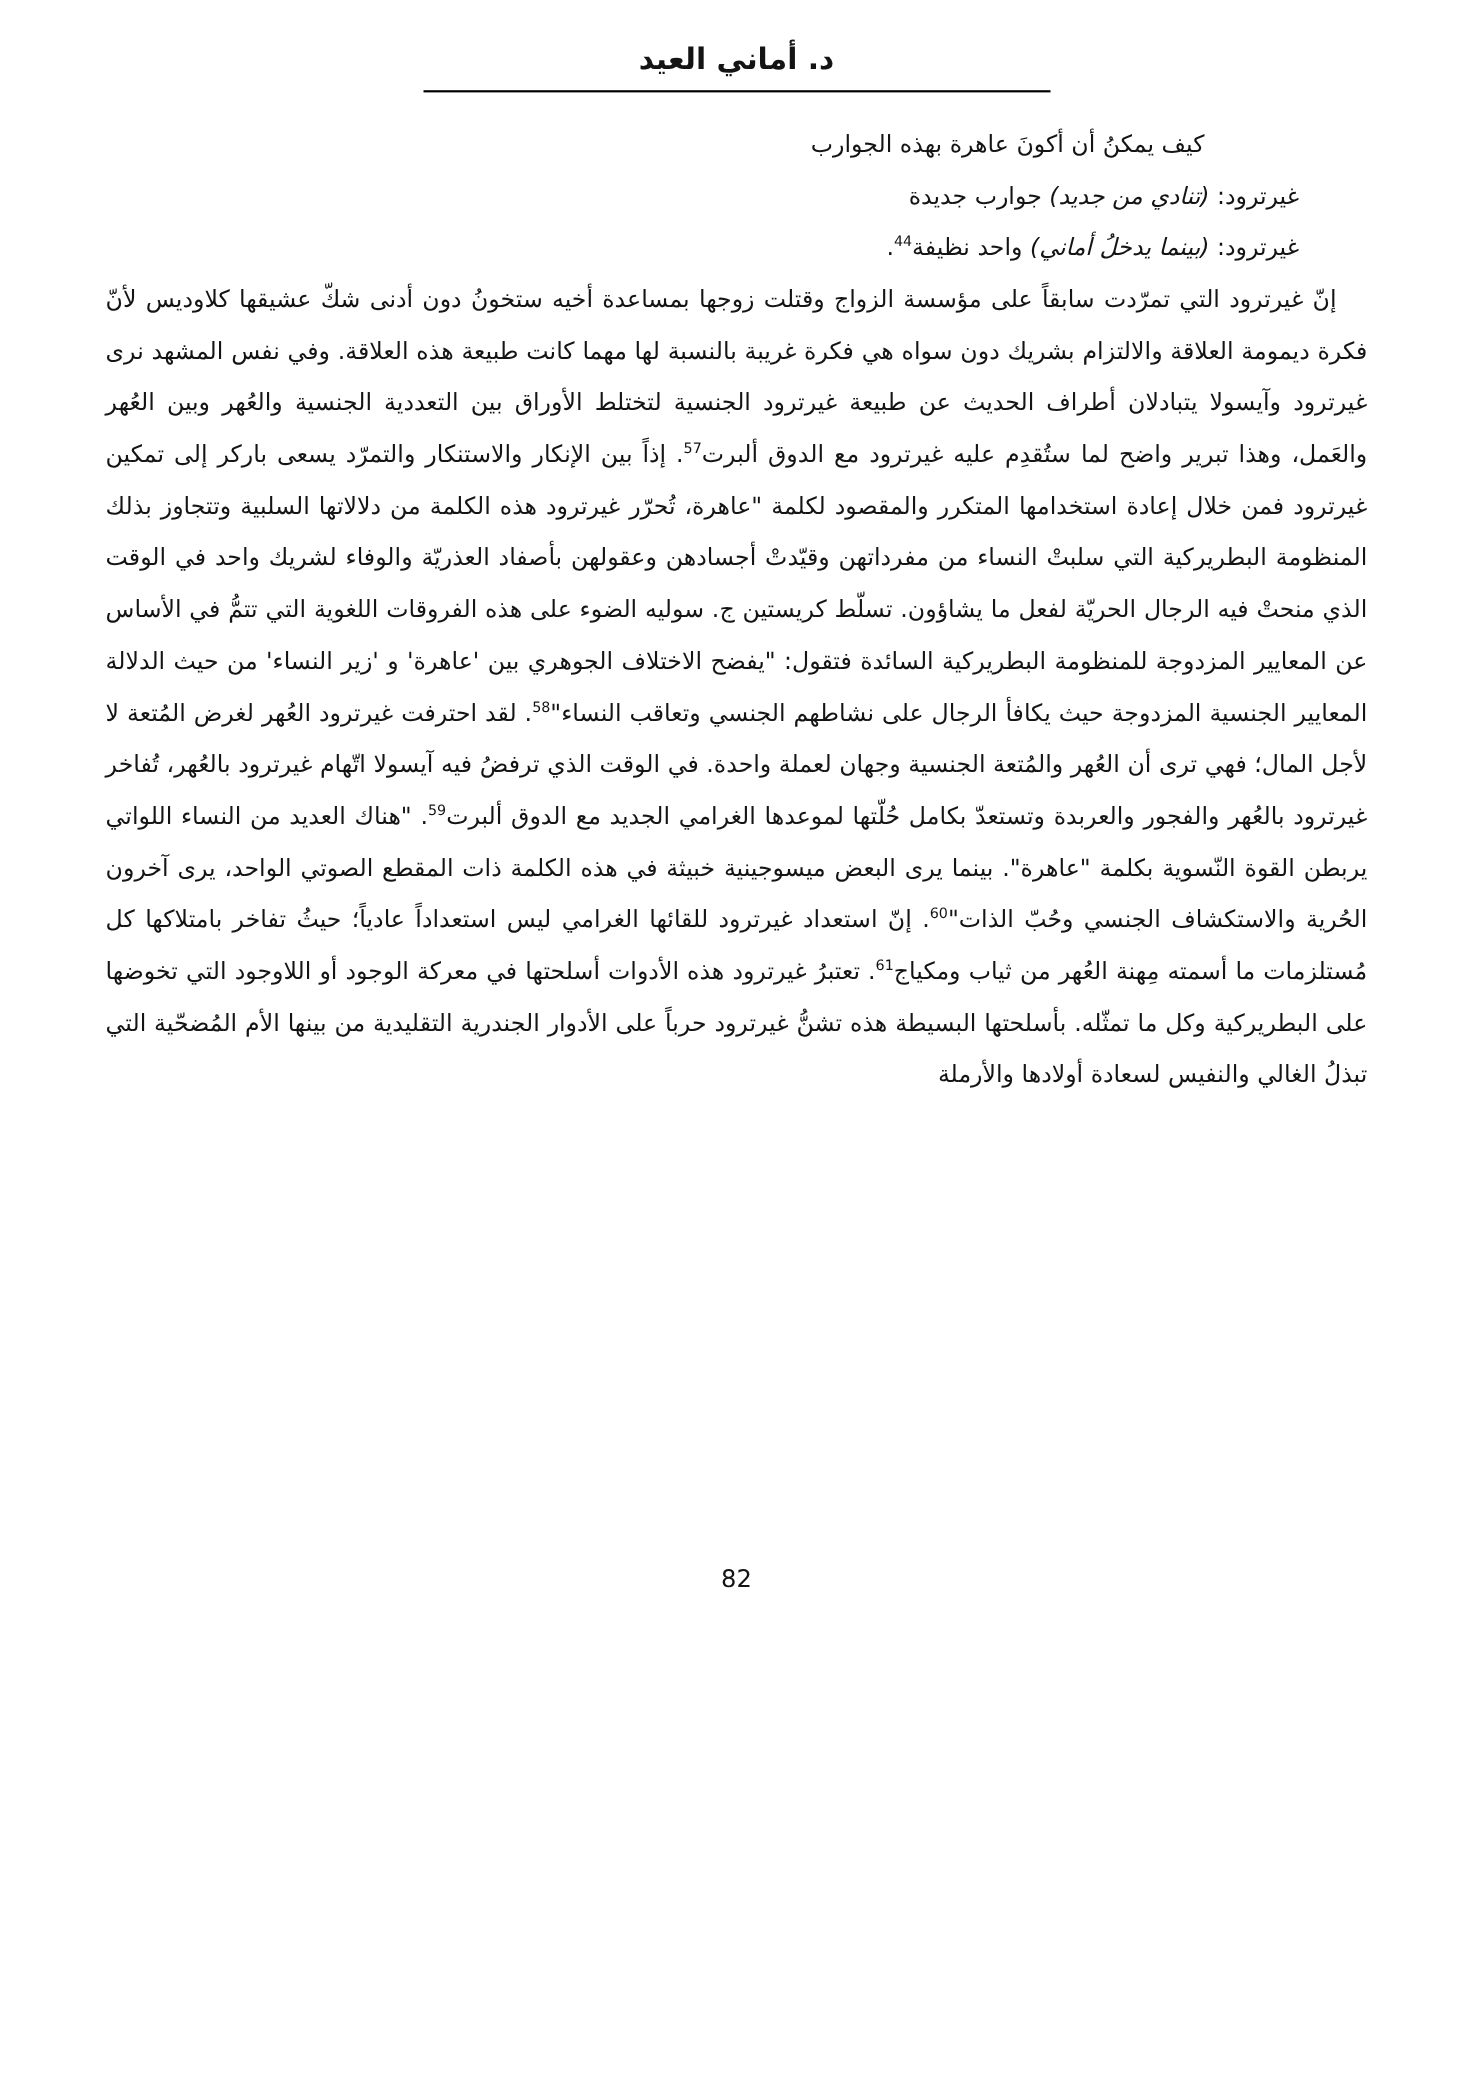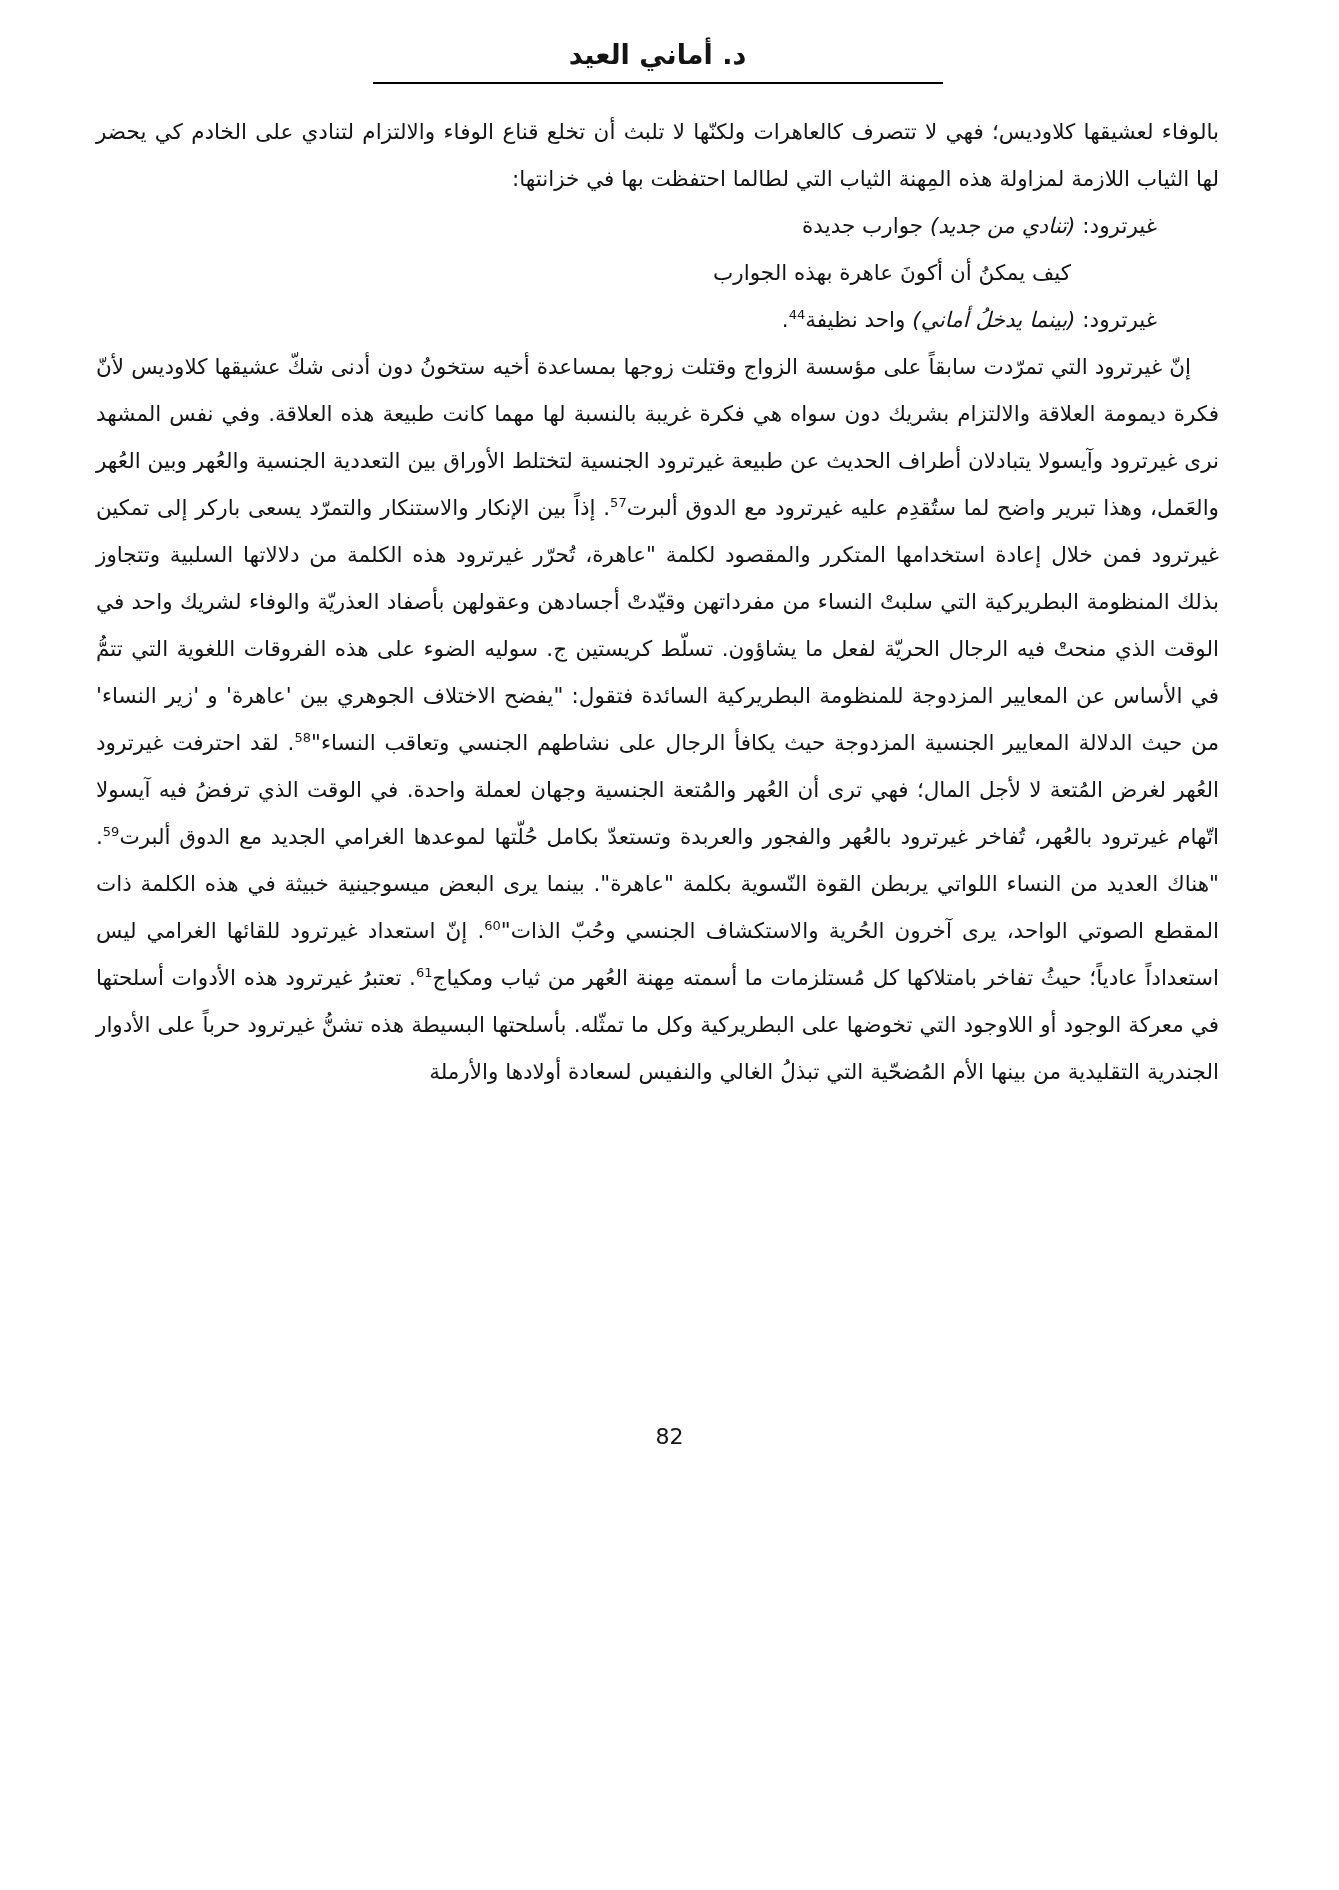--- a/index.html
+++ b/index.html
@@ -7,21 +7,21 @@
     padding: 0;
     background: #ffffff;
   }
   .page {
     position: relative;
     width: 1339px;
     height: 1890px;
     margin: 0 auto;
     background: #ffffff;
     box-sizing: border-box;
-    padding: 36px 120px 0 96px;
+    padding: 36px 96px 0 96px;
     direction: rtl;
     font-family: "DejaVu Sans", sans-serif;
     color: #141414;
   }
   .page-header {
     text-align: center;
   }
   .author {
     font-weight: bold;
     font-size: 27px;
@@ -76,25 +76,24 @@
 
 <div class="page">
 
   <header class="page-header">
     <div class="author">د. أماني العيد</div>
     <div class="header-rule"></div>
   </header>
 
   <main class="body-text">
 
-    <p class="para"><span>بالوفاء لعشيقها كلاوديس؛ فهي لا تتصرف كالعاهرات ولكنّها لا تلبث أن تخلع قناع الوفاء والالتزام لتنادي على الخادم كي يحضر لها الثياب اللازمة لمزاولة هذه المِهنة الثياب التي لطالما احتفظت بها في خزانتها:</span></p>
 
     <div class="dialogue">
+      <p class="dline d2"><span>كيف يمكنُ أن أكونَ عاهرة بهذه الجوارب</span></p>
       <p class="dline d1"><span class="speaker">غيرترود:</span> <span class="stage">(تنادي من جديد)</span> <span>جوارب جديدة</span></p>
-      <p class="dline d2"><span>كيف يمكنُ أن أكونَ عاهرة بهذه الجوارب</span></p>
       <p class="dline d4"><span class="speaker">غيرترود:</span> <span class="stage">(بينما يدخلُ أماني)</span> <span>واحد نظيفة</span><sup class="fn">44</sup><span>.</span></p>
     </div>
 
     <p class="para main-para"><span>إنّ غيرترود التي تمرّدت سابقاً على مؤسسة الزواج وقتلت زوجها بمساعدة أخيه ستخونُ دون أدنى شكّ عشيقها كلاوديس لأنّ فكرة ديمومة العلاقة والالتزام بشريك دون سواه هي فكرة غريبة بالنسبة لها مهما كانت طبيعة هذه العلاقة. وفي نفس المشهد نرى غيرترود وآيسولا يتبادلان أطراف الحديث عن طبيعة غيرترود الجنسية لتختلط الأوراق بين التعددية الجنسية والعُهر وبين العُهر والعَمل، وهذا تبرير واضح لما ستُقدِم عليه غيرترود مع الدوق ألبرت</span><sup class="fn">57</sup><span>. إذاً بين الإنكار والاستنكار والتمرّد يسعى باركر إلى تمكين غيرترود فمن خلال إعادة استخدامها المتكرر والمقصود لكلمة "عاهرة، تُحرّر غيرترود هذه الكلمة من دلالاتها السلبية وتتجاوز بذلك المنظومة البطريركية التي سلبتْ النساء من مفرداتهن وقيّدتْ أجسادهن وعقولهن بأصفاد العذريّة والوفاء لشريك واحد في الوقت الذي منحتْ فيه الرجال الحريّة لفعل ما يشاؤون. تسلّط كريستين ج. سوليه الضوء على هذه الفروقات اللغوية التي تتمُّ في الأساس عن المعايير المزدوجة للمنظومة البطريركية السائدة فتقول: "يفضح الاختلاف الجوهري بين 'عاهرة' و 'زير النساء' من حيث الدلالة المعايير الجنسية المزدوجة حيث يكافأ الرجال على نشاطهم الجنسي وتعاقب النساء"</span><sup class="fn">58</sup><span>. لقد احترفت غيرترود العُهر لغرض المُتعة لا لأجل المال؛ فهي ترى أن العُهر والمُتعة الجنسية وجهان لعملة واحدة. في الوقت الذي ترفضُ فيه آيسولا اتّهام غيرترود بالعُهر، تُفاخر غيرترود بالعُهر والفجور والعربدة وتستعدّ بكامل حُلّتها لموعدها الغرامي الجديد مع الدوق ألبرت</span><sup class="fn">59</sup><span>. "هناك العديد من النساء اللواتي يربطن القوة النّسوية بكلمة "عاهرة". بينما يرى البعض ميسوجينية خبيثة في هذه الكلمة ذات المقطع الصوتي الواحد، يرى آخرون الحُرية والاستكشاف الجنسي وحُبّ الذات"</span><sup class="fn">60</sup><span>. إنّ استعداد غيرترود للقائها الغرامي ليس استعداداً عادياً؛ حيثُ تفاخر بامتلاكها كل مُستلزمات ما أسمته مِهنة العُهر من ثياب ومكياج</span><sup class="fn">61</sup><span>. تعتبرُ غيرترود هذه الأدوات أسلحتها في معركة الوجود أو اللاوجود التي تخوضها على البطريركية وكل ما تمثّله. بأسلحتها البسيطة هذه تشنُّ غيرترود حرباً على الأدوار الجندرية التقليدية من بينها الأم المُضحّية التي تبذلُ الغالي والنفيس لسعادة أولادها والأرملة</span></p>
 
   </main>
 
   <div class="page-number">82</div>
 
 </div>

